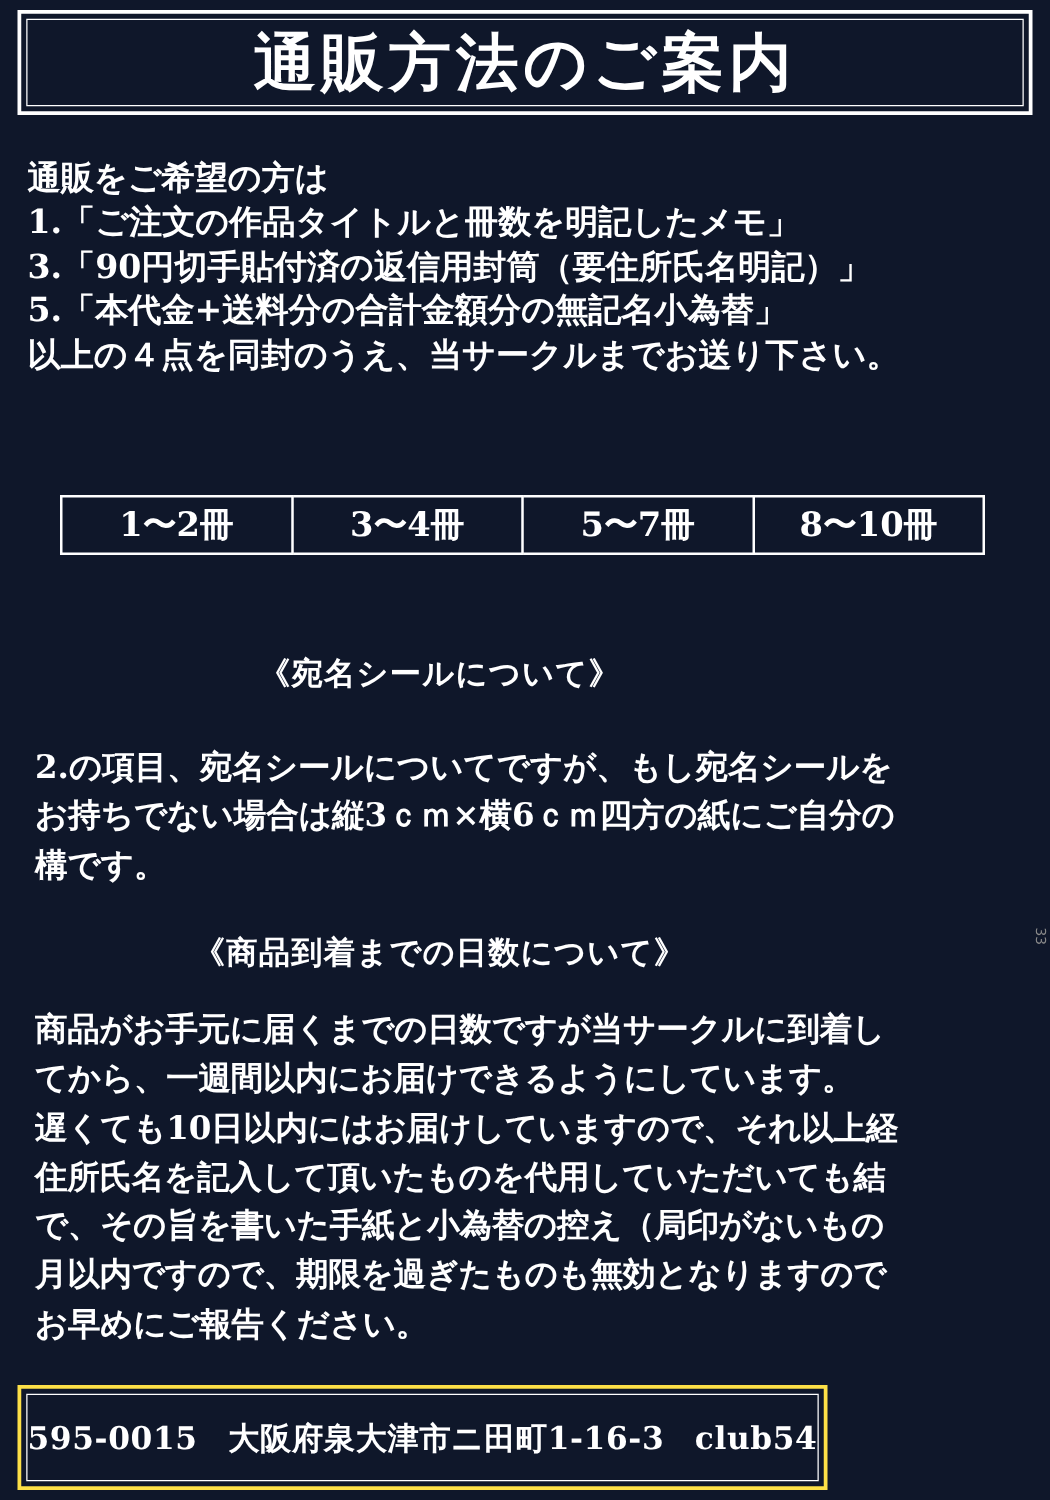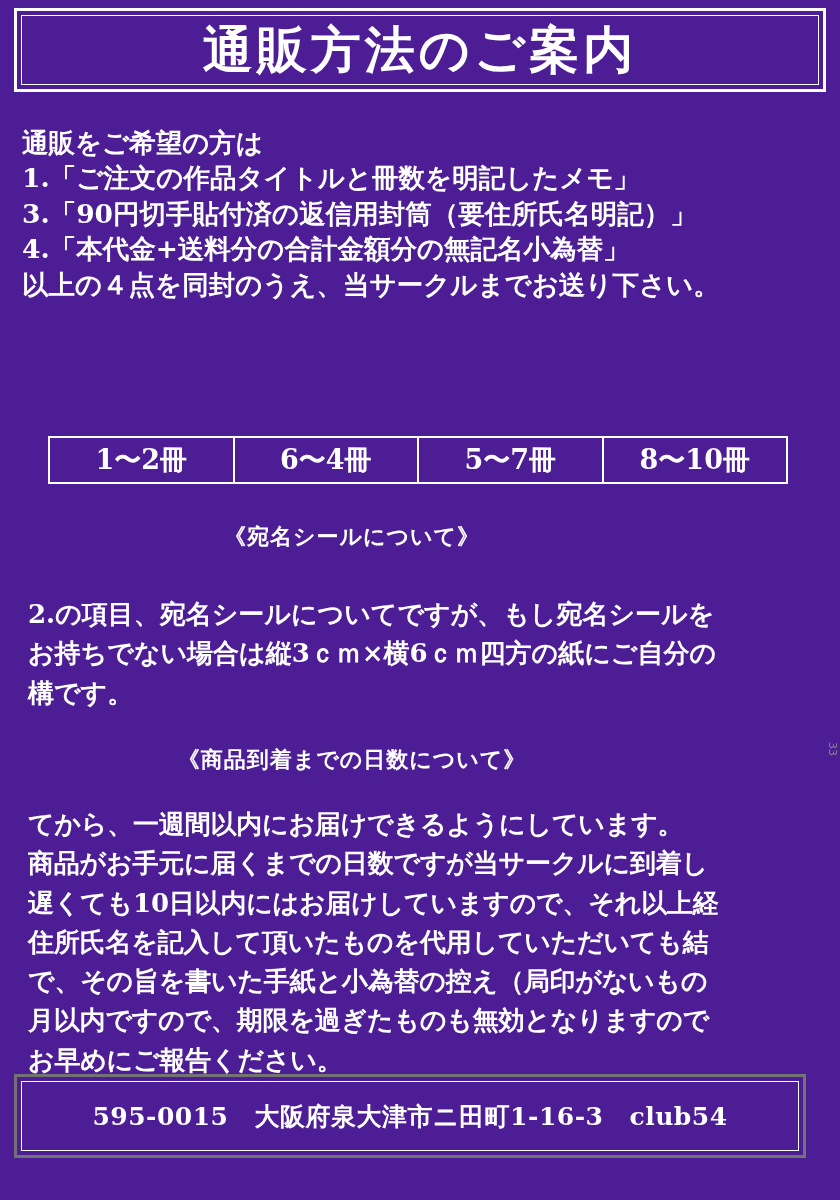--- a/index.html
+++ b/index.html
@@ -13,21 +13,21 @@
     overflow: hidden;
     font-family: "DejaVu Serif", "Liberation Serif", serif;
     color: #ffffff;
     position: relative;
   }
 
   .page {
     position: relative;
     width: 840px;
     height: 1200px;
-    background: #4c1d95;
+    background: #0f172a;
     box-sizing: border-box;
   }
 
   
   .title-banner {
     position: absolute;
     left: 14px;
     top: 8px;
     width: 812px;
     height: 84px;
@@ -73,39 +73,38 @@
   }
   .intro p.indent-none { margin-left: 0; }
 
   
   .price-table {
     position: absolute;
     left: 48px;
     top: 396px;
     width: 740px;
     border-collapse: collapse;
-    margin-top: 40px;
   }
   .price-table td {
     border: 2px solid #ffffff;
     text-align: center;
     font-size: 27px;
     font-weight: bold;
     height: 44px;
     width: 25%;
     color: #ffffff;
     padding: 0;
   }
 
   
   .section-heading {
     position: absolute;
     width: 704px;
     text-align: center;
-    font-size: 22px;
+    font-size: 25px;
     font-weight: bold;
     letter-spacing: 1px;
     white-space: nowrap;
   }
   #heading-label { top: 522px; }
   #heading-days { top: 745px; }
 
   
   .body-block {
     position: absolute;
@@ -120,24 +119,24 @@
     white-space: nowrap;
   }
   #block-label { top: 592px; }
   #block-days { top: 802px; }
   #block-days p { letter-spacing: -0.2px; }
 
   
   .footer {
     position: absolute;
     left: 14px;
-    top: 1074px;
-    width: 792px;
+    top: 1108px;
+    width: 648px;
     height: 84px;
-    border: 3px solid #737373;
+    border: 3px solid #fde047;
     box-sizing: border-box;
   }
   .footer-inner {
     position: absolute;
     left: 4px;
     top: 4px;
     right: 4px;
     bottom: 4px;
     border: 1px solid #ffffff;
     box-sizing: border-box;
@@ -171,46 +170,46 @@
   <div class="title-banner">
     <div class="title-banner-inner">
       <div class="title-text">通販方法のご案内</div>
     </div>
   </div>
 
   <div class="intro">
     <p class="indent-none">通販をご希望の方は</p>
     <p>1.「ご注文の作品タイトルと冊数を明記したメモ」</p>
     <p>3.「90円切手貼付済の返信用封筒（要住所氏名明記）」</p>
-    <p>4.「本代金+送料分の合計金額分の無記名小為替」</p>
+    <p>5.「本代金+送料分の合計金額分の無記名小為替」</p>
     <p>以上の４点を同封のうえ、当サークルまでお送り下さい。</p>
   </div>
 
   <table class="price-table">
     <tbody>
         <tr>
       <td>1〜2冊</td>
-      <td>6〜4冊</td>
+      <td>3〜4冊</td>
       <td>5〜7冊</td>
       <td>8〜10冊</td>
     </tr>
   </tbody>
     </table>
 
   <div class="section-heading" id="heading-label">《宛名シールについて》</div>
   <div class="body-block" id="block-label">
     <p>2.の項目、宛名シールについてですが、もし宛名シールを</p>
     <p>お持ちでない場合は縦3ｃｍ×横6ｃｍ四方の紙にご自分の</p>
     <p>構です。</p>
   </div>
 
   <div class="section-heading" id="heading-days">《商品到着までの日数について》</div>
   <div class="body-block" id="block-days">
+    <p>商品がお手元に届くまでの日数ですが当サークルに到着し</p>
     <p>てから、一週間以内にお届けできるようにしています。</p>
-    <p>商品がお手元に届くまでの日数ですが当サークルに到着し</p>
     <p>遅くても10日以内にはお届けしていますので、それ以上経</p>
     <p>住所氏名を記入して頂いたものを代用していただいても結</p>
     <p>で、その旨を書いた手紙と小為替の控え（局印がないもの</p>
     <p>月以内ですので、期限を過ぎたものも無効となりますので</p>
     <p>お早めにご報告ください。</p>
   </div>
 
   <div class="page-number">33</div>
 
   <div class="footer">

